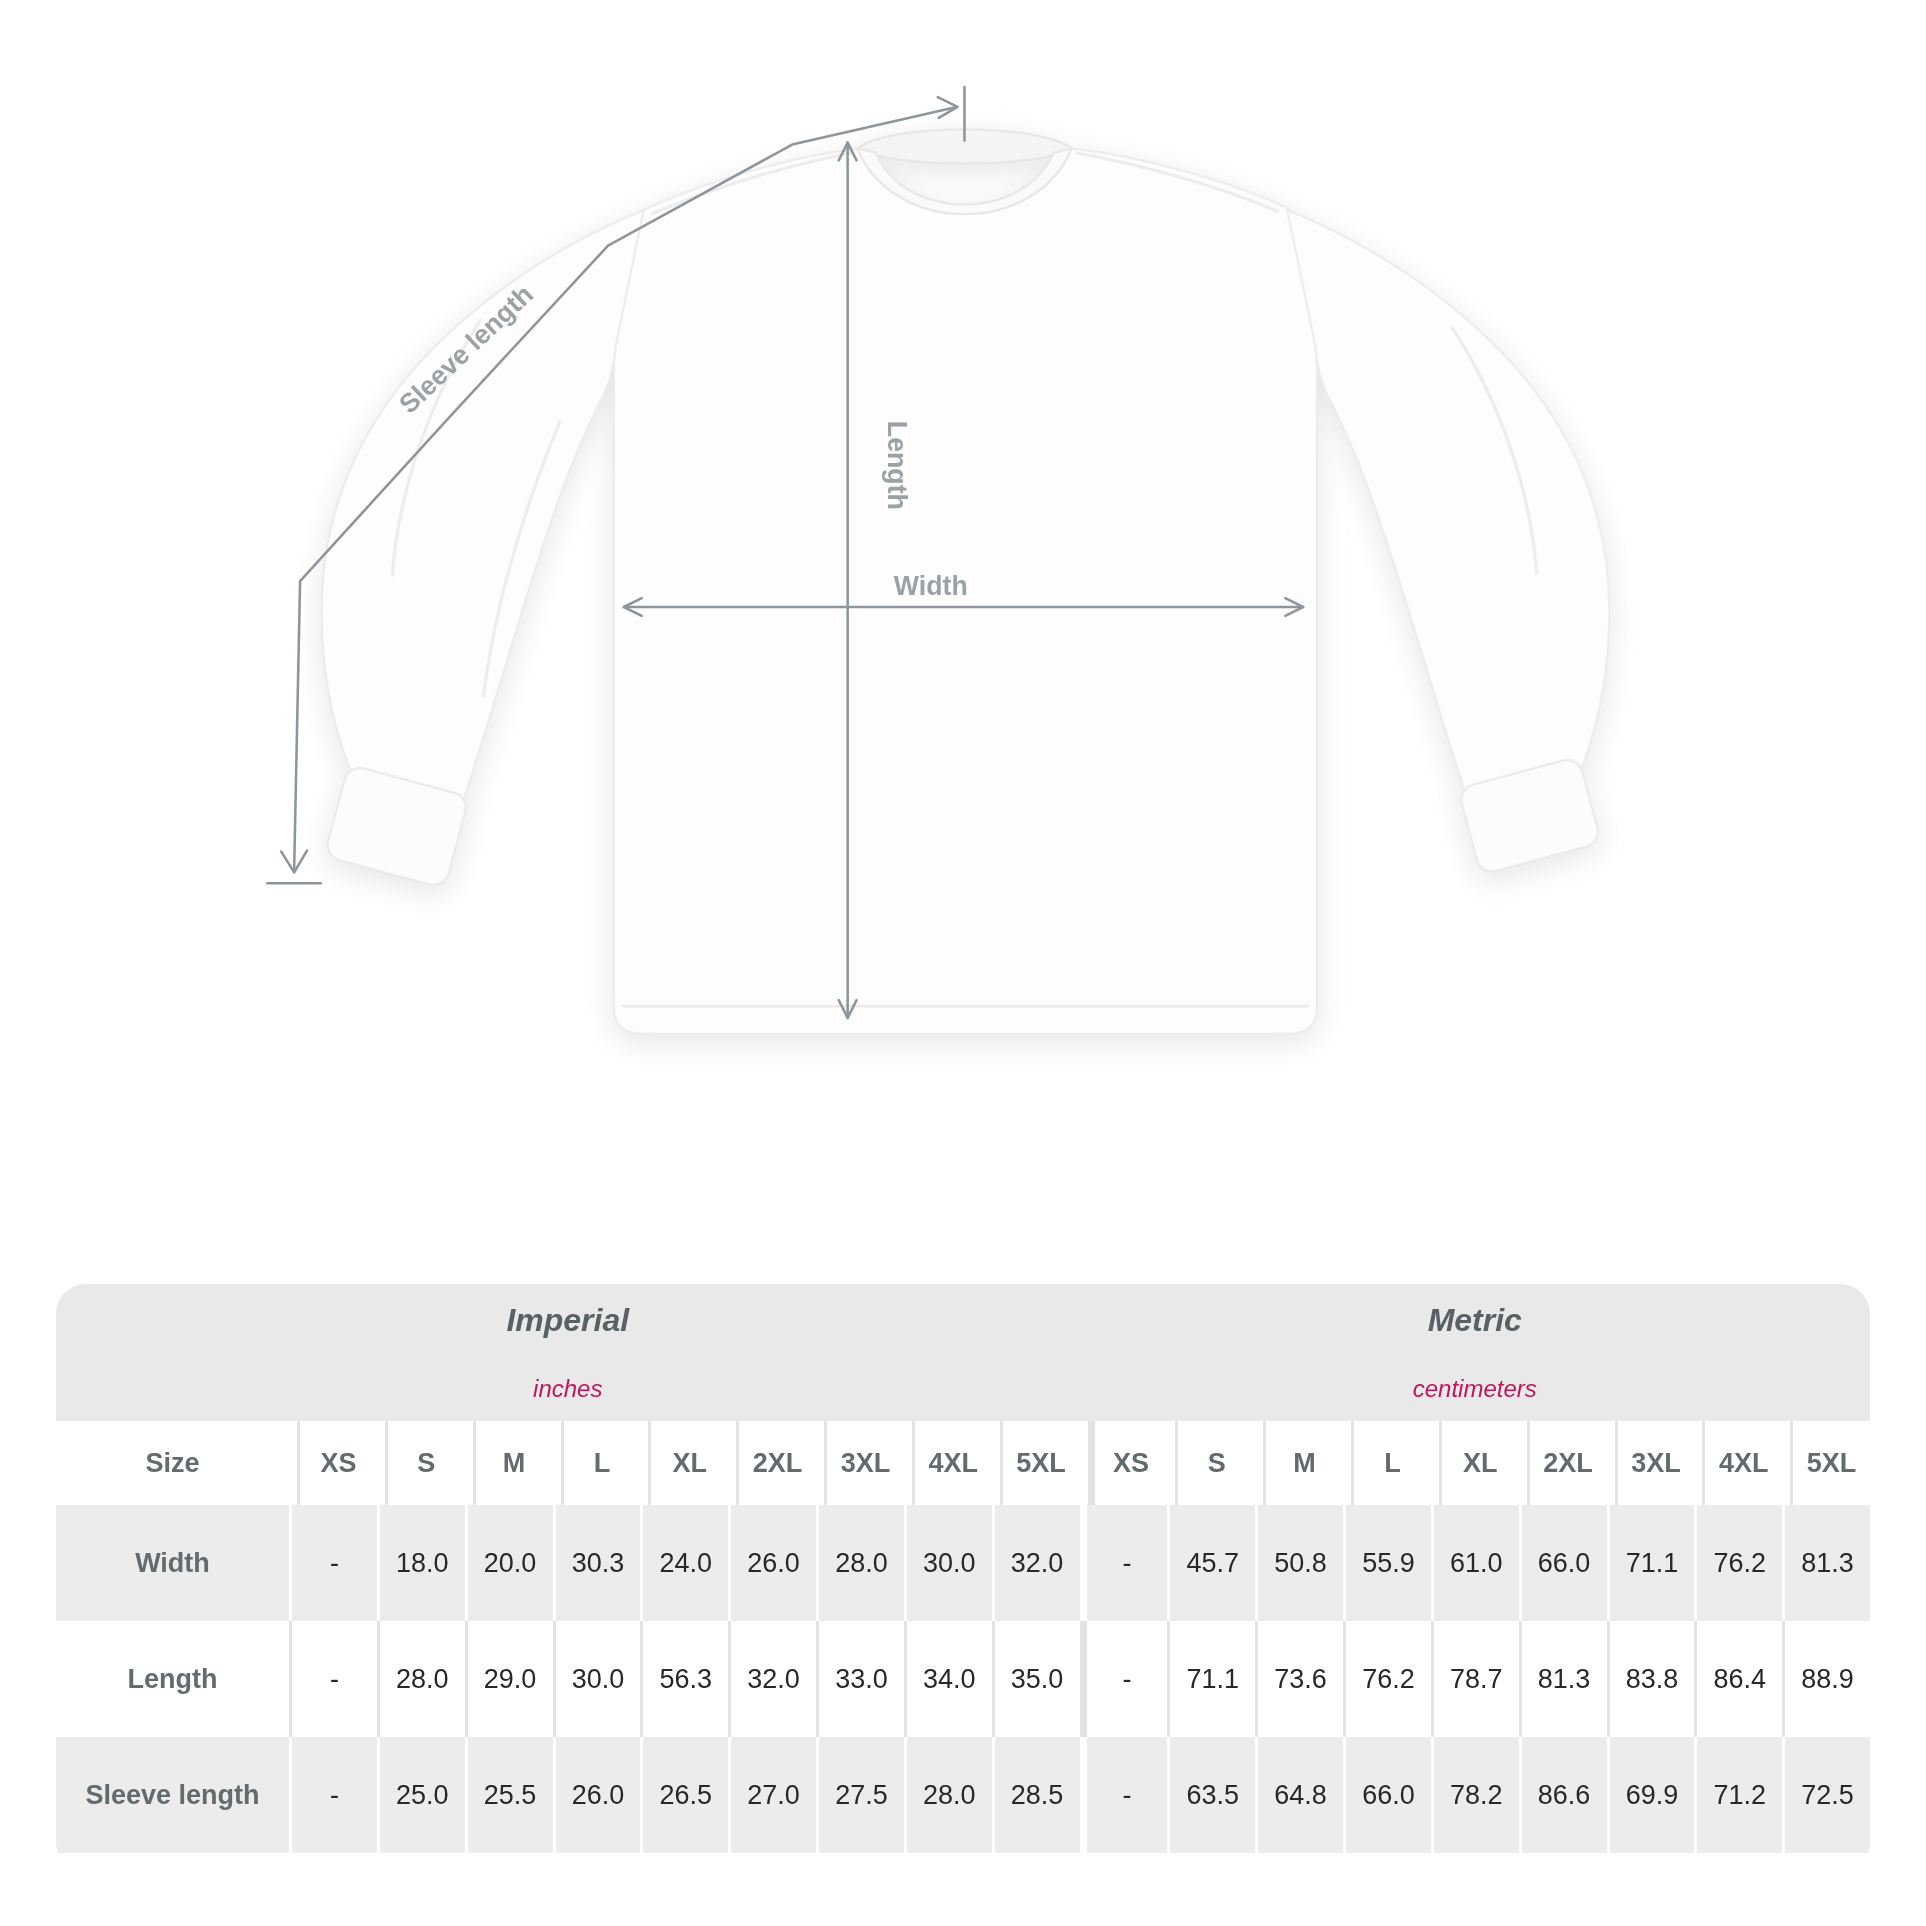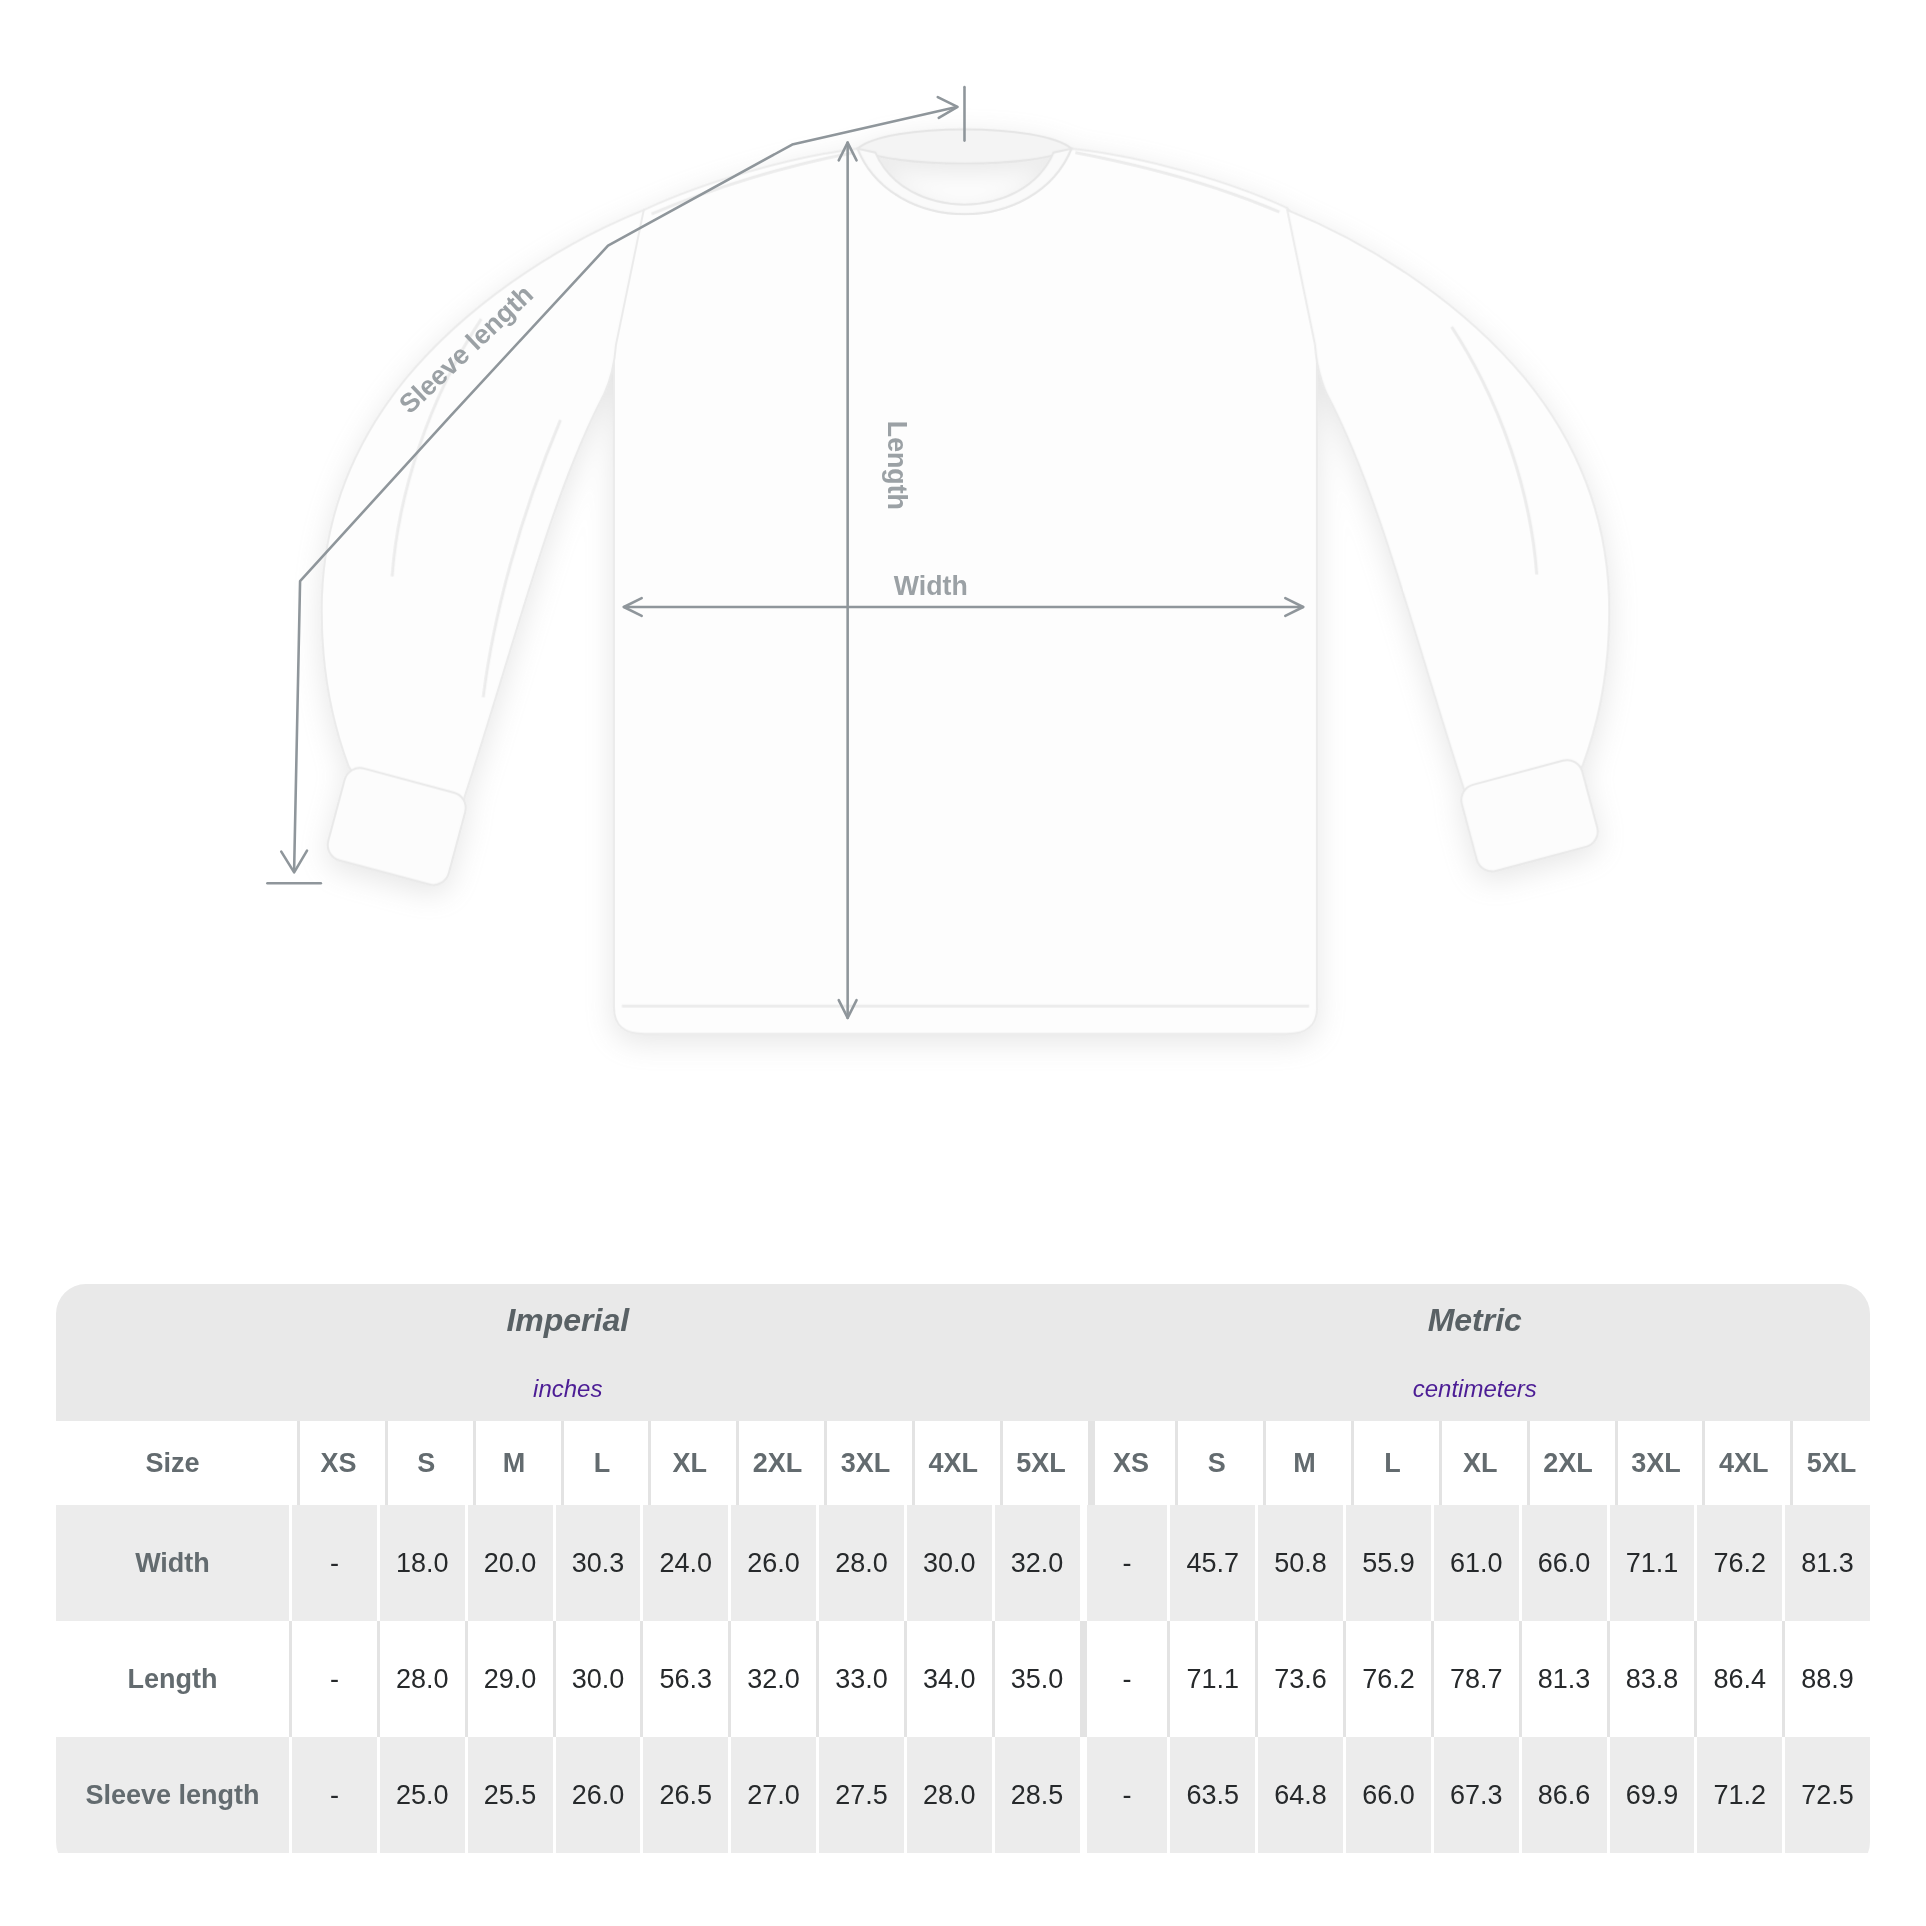--- a/index.html
+++ b/index.html
@@ -14,21 +14,21 @@
 
   
   .size-table{position:absolute;left:56px;top:1284px;width:1814px;height:588px;
               border-radius:30px;overflow:hidden;background:#fff;}
   .trow{display:grid;grid-template-columns:233px repeat(18,1fr);}
   .band{height:137px;background:#e9e9e9;}
   .band-cell{display:flex;flex-direction:column;align-items:center;justify-content:center;gap:8px;}
   .band-cell.imperial{grid-column:1 / span 10;}
   .band-cell.metric{grid-column:11 / span 9;align-items:center;}
   .band-label{font-size:32px;font-weight:bold;font-style:italic;color:#596165;}
-  .band-sub{font-size:24px;font-style:italic;color:#4c1d95;margin-top:28px;}
+  .band-sub{font-size:24px;font-style:italic;color:#be185d;margin-top:28px;}
 
   .hrow{height:84px;background:#ffffff;}
   .drow-gray{height:116px;background:#ececec;}
   .drow-white{height:116px;background:#ffffff;}
   .cell{display:flex;align-items:center;justify-content:center;font-size:27px;color:#26292b;}
   .cell.lab{font-weight:bold;color:#636b6f;}
   .hrow .cell{font-weight:bold;color:#636b6f;}
   
   .hrow .cell:nth-child(n+2){border-left:3px solid #e3e3e3;margin-left:8px;}
   .drow-white .cell:nth-child(n+2){border-left:3px solid #e3e3e3;}
@@ -206,21 +206,21 @@
       <div class="cell">26.0</div>
       <div class="cell">26.5</div>
       <div class="cell">27.0</div>
       <div class="cell">27.5</div>
       <div class="cell">28.0</div>
       <div class="cell">28.5</div>
       <div class="cell">-</div>
       <div class="cell">63.5</div>
       <div class="cell">64.8</div>
       <div class="cell">66.0</div>
-      <div class="cell">67.3</div>
+      <div class="cell">78.2</div>
       <div class="cell">86.6</div>
       <div class="cell">69.9</div>
       <div class="cell">71.2</div>
       <div class="cell">72.5</div>
     </div>
 
   </div>
 </div>
 
 

